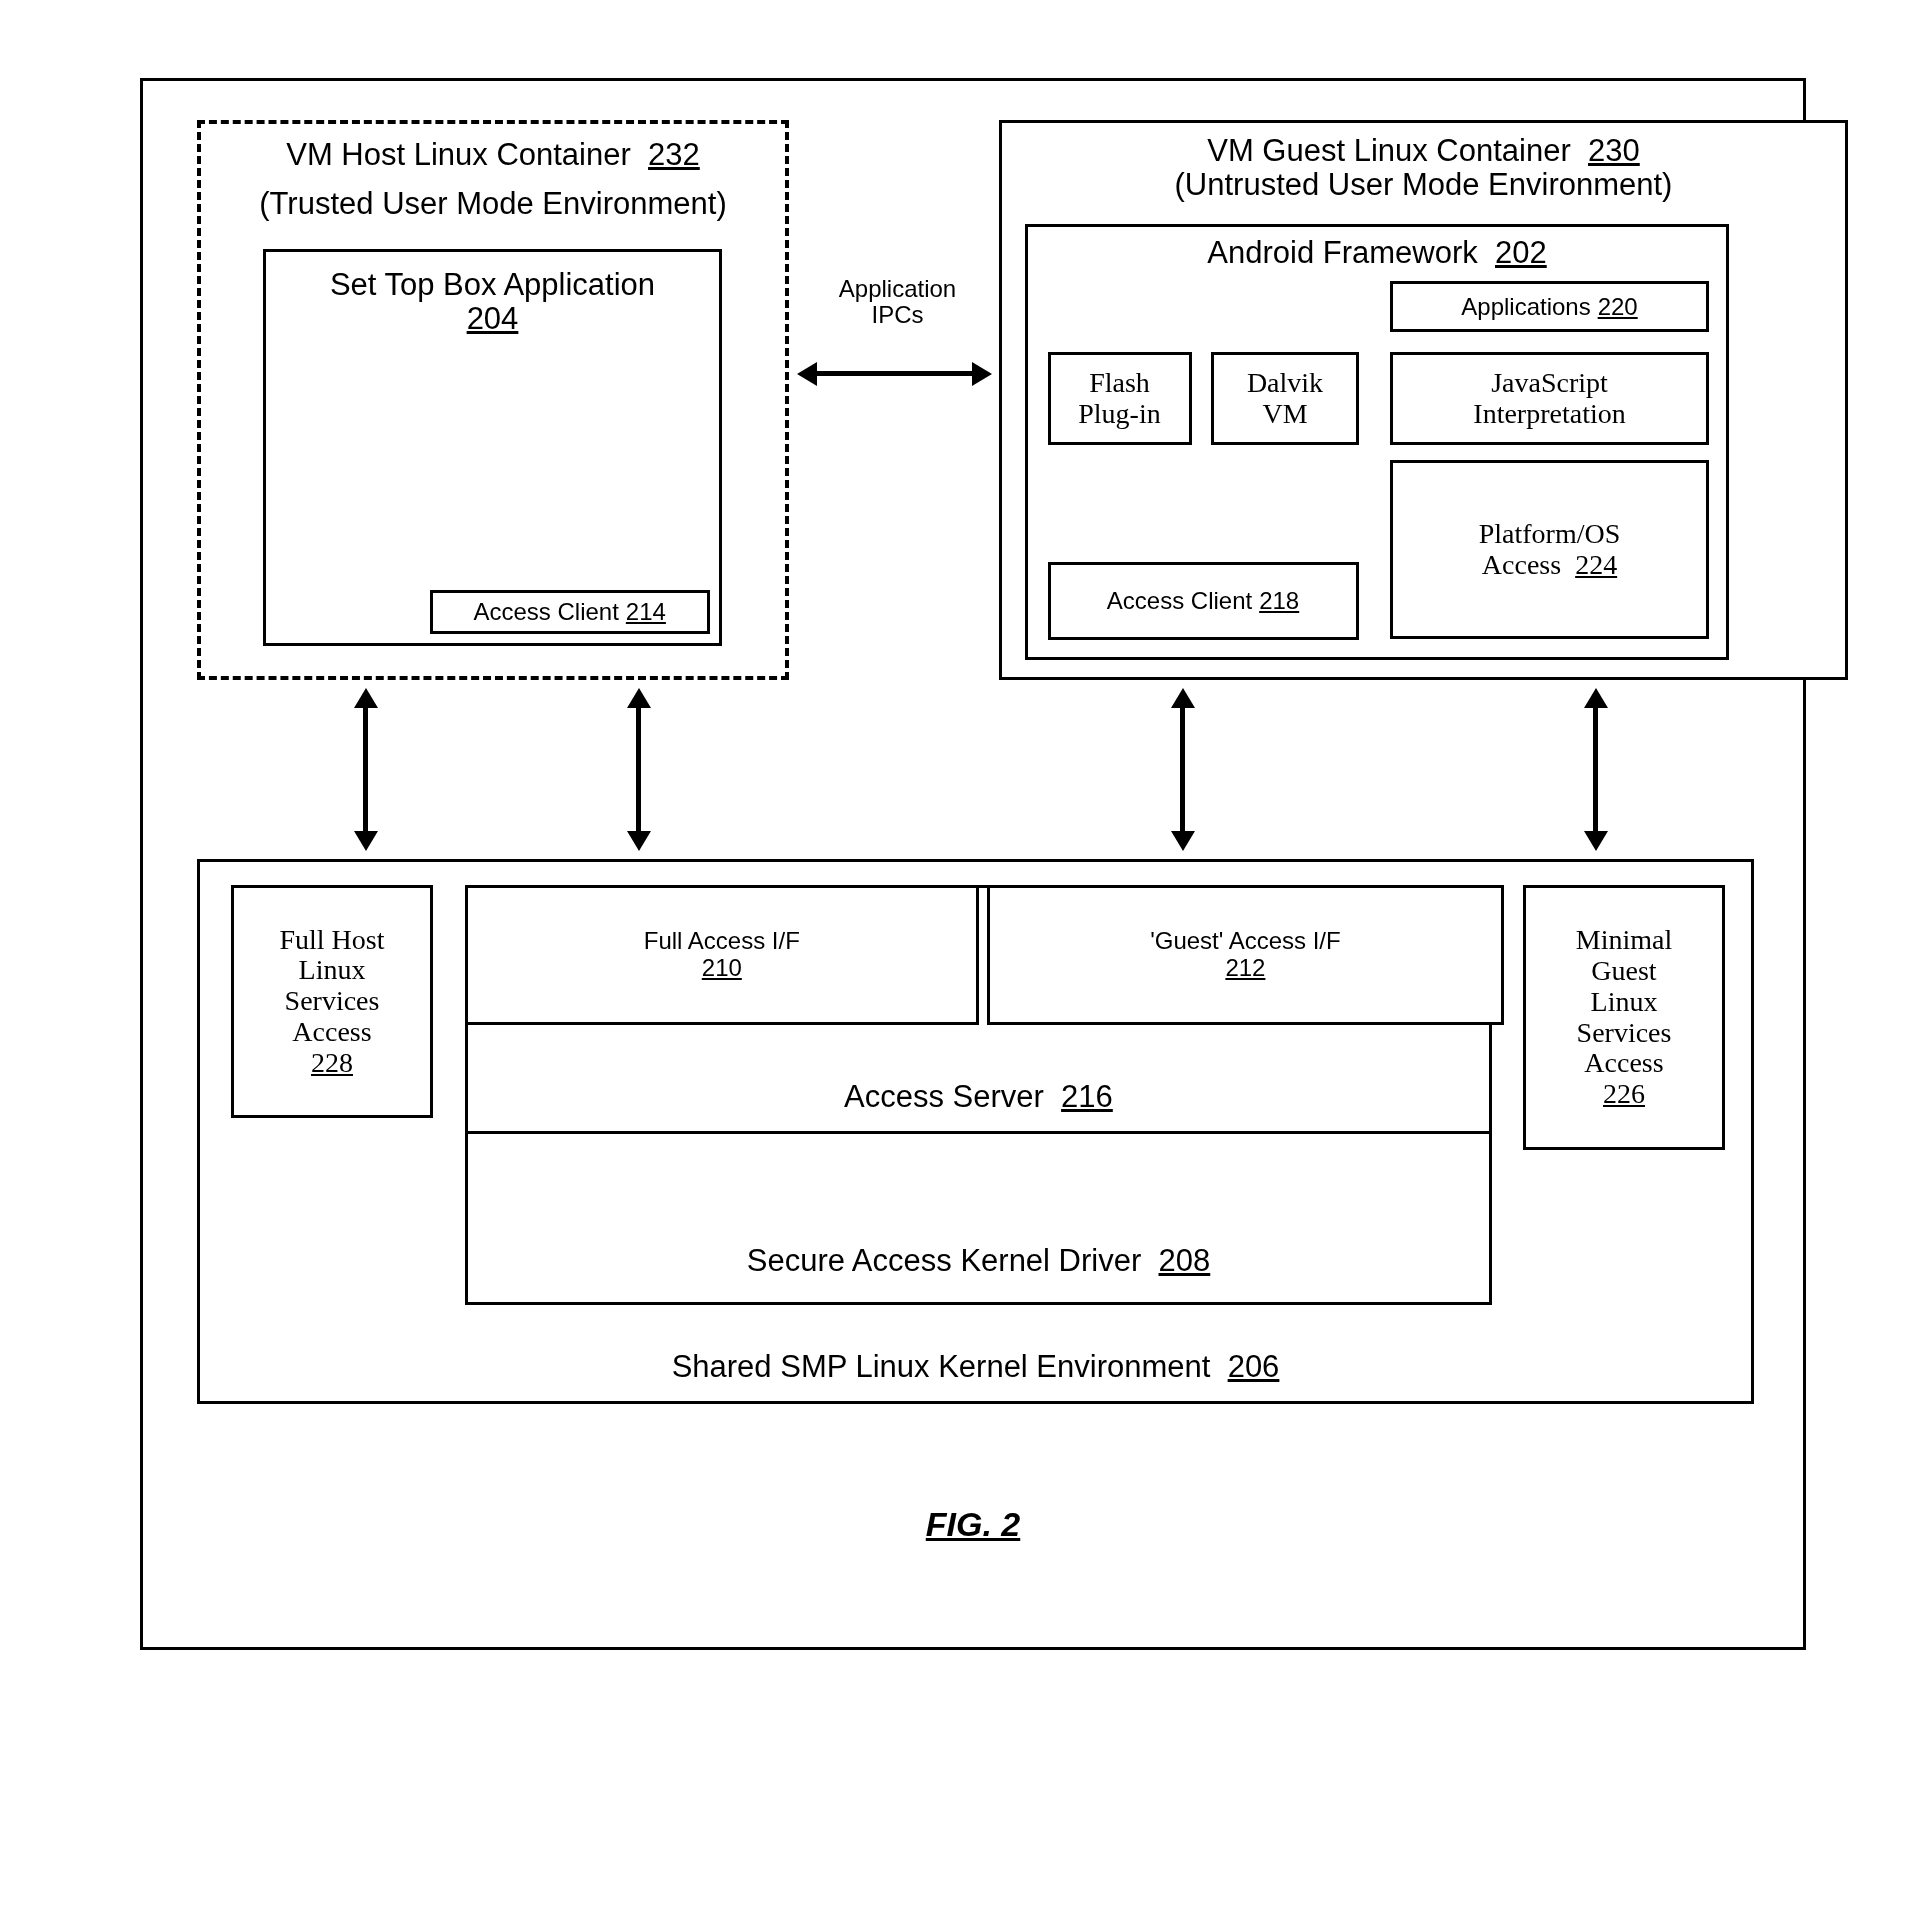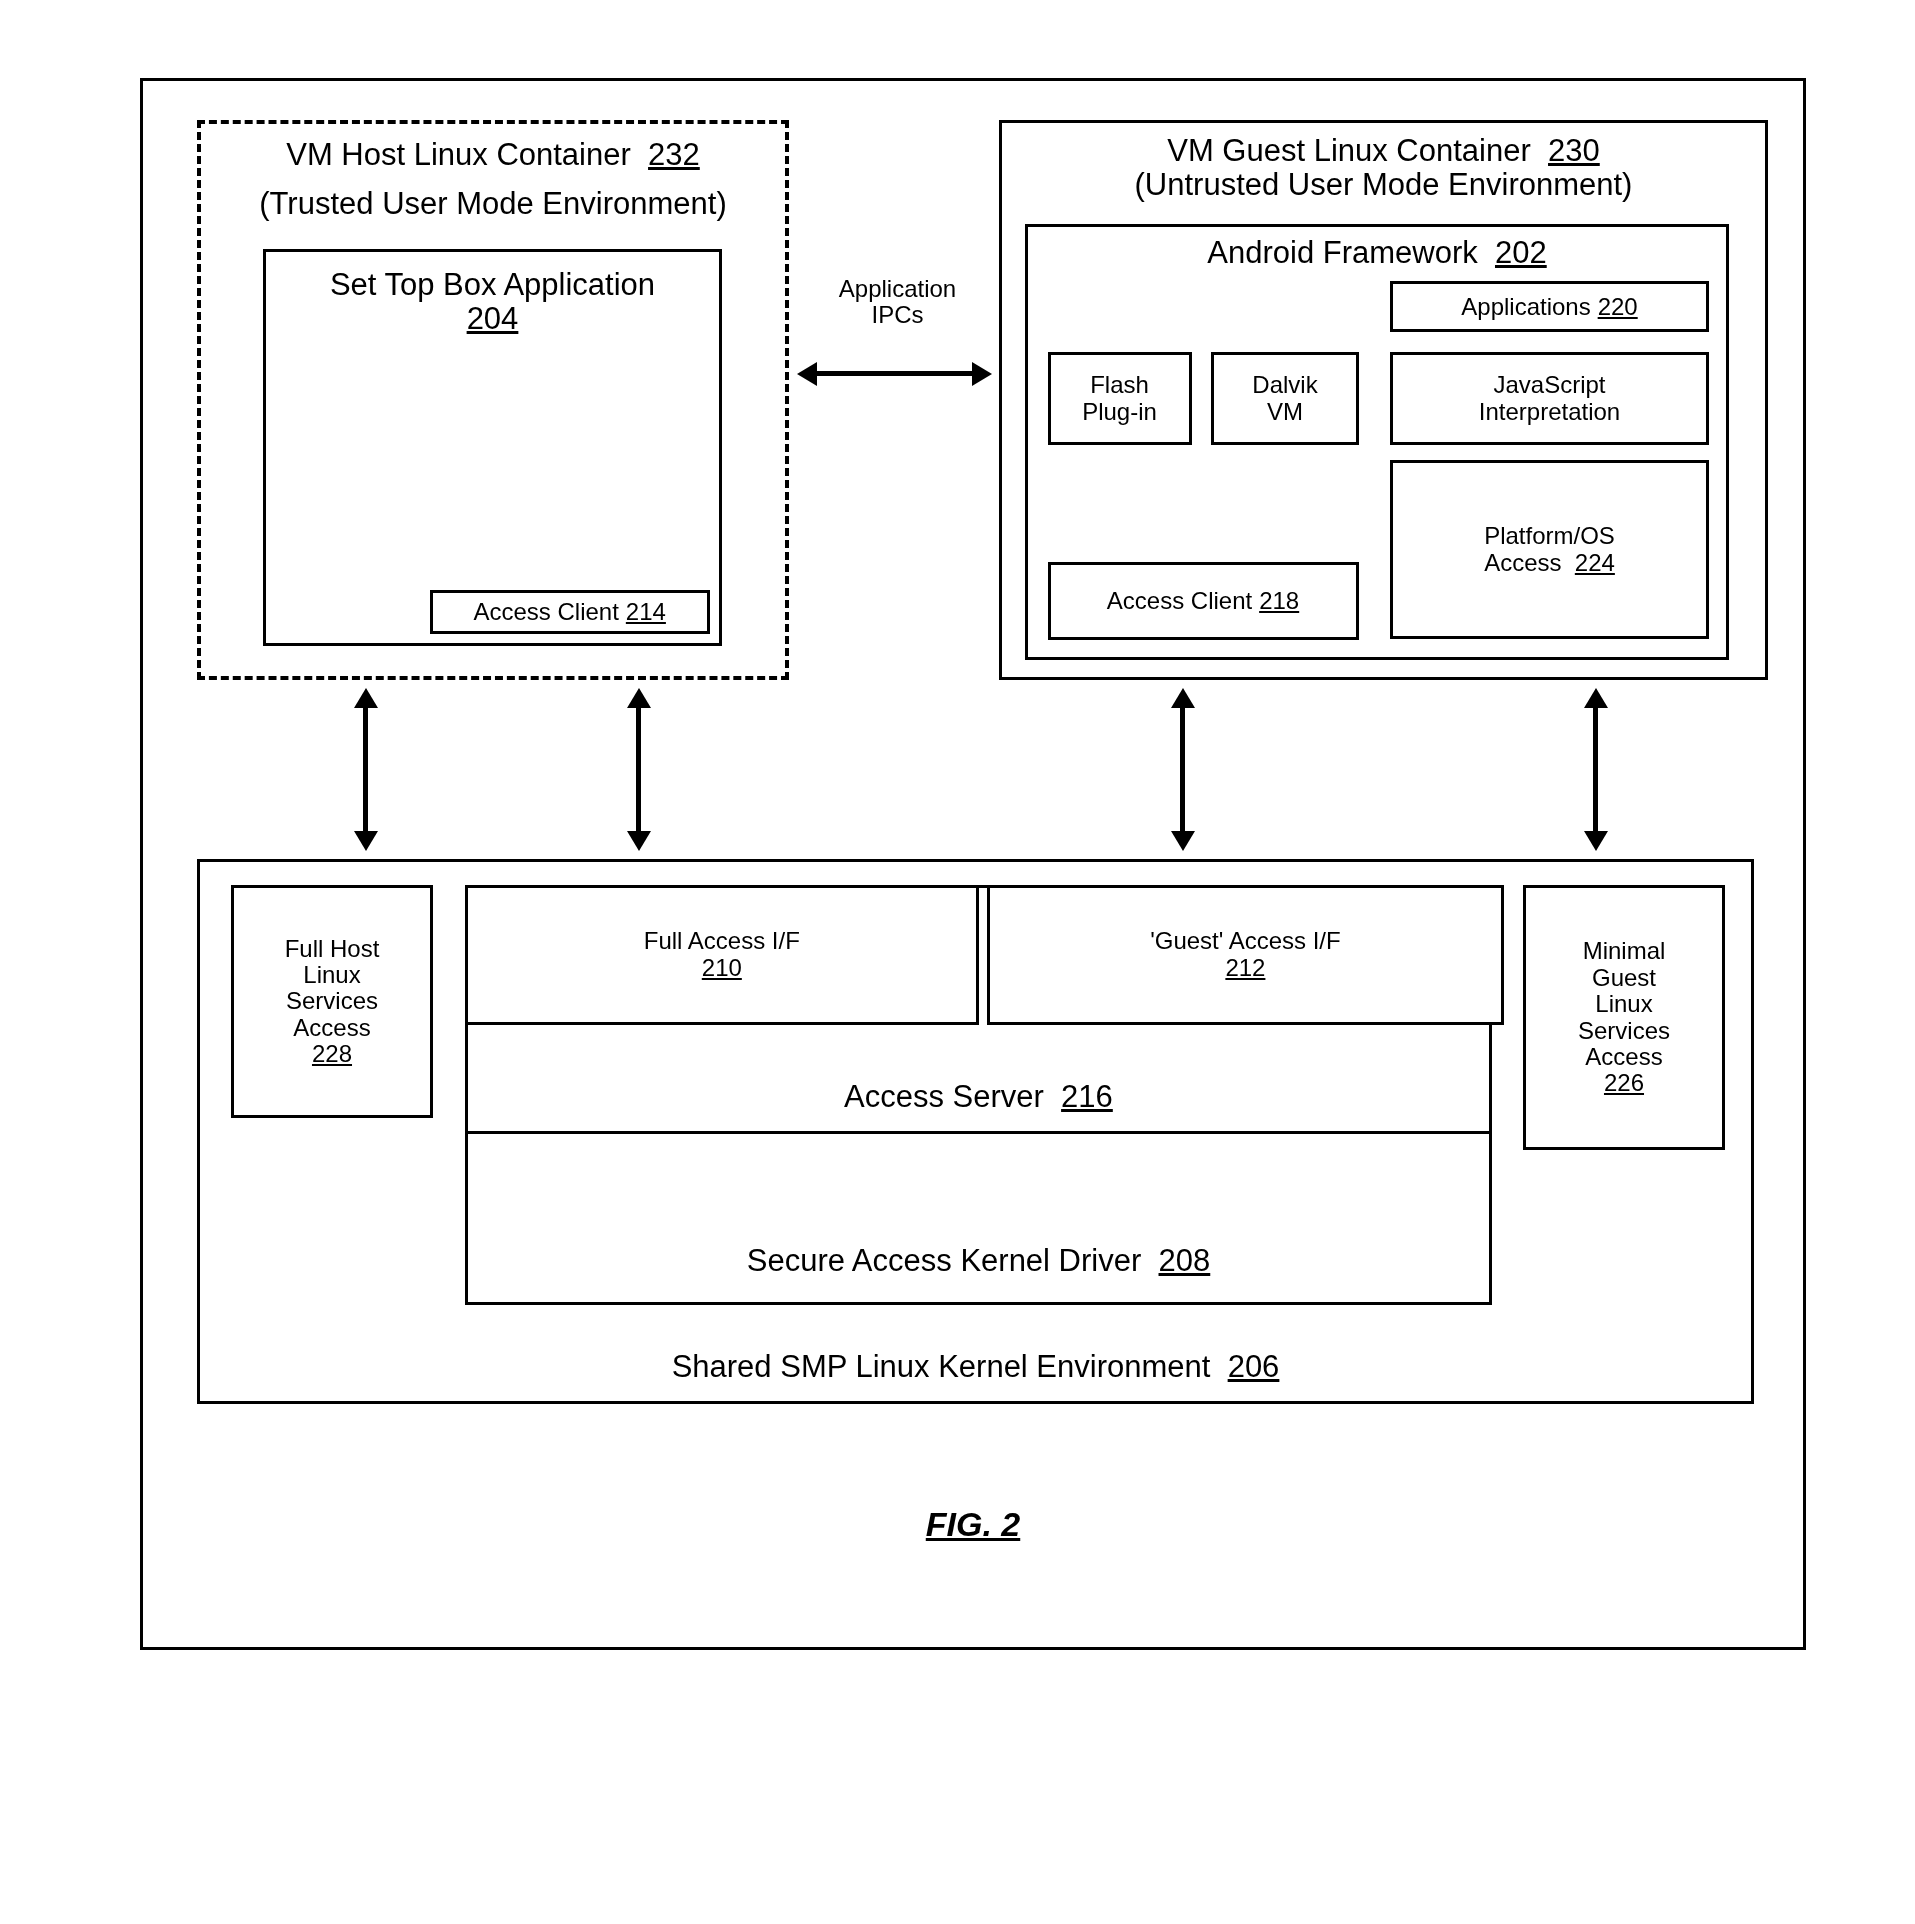--- a/index.html
+++ b/index.html
@@ -23,21 +23,21 @@
     border: 3.1px solid #000;
   }
   .box {
     position: absolute;
     border: 3.1px solid #000;
     background: #fff;
     text-align: center;
   }
   .dashed { border-style: dashed; border-width: 4.7px; }
   .u { text-decoration: underline; }
-  .txt36 { font-size: 24px; }
+  .txt36 { font-size: 28px; font-family: Liberation Serif, serif; }
   .txt38 { font-size: 24px; }
   .txt40 { font-size: 31px; }
   .txt44 { font-size: 34px; }
   .bold { font-weight: bold; }
 
   
   .stack { display:flex; flex-direction:column; align-items:center; justify-content:center; line-height:1.1; }
 
   
   .arrow {
@@ -90,21 +90,21 @@
           <div class="txt40">Set Top Box Application</div>
           <div class="txt40 u">204</div>
         </div>
 
         <div class="box" style="right:9.3px; bottom:9.3px; width:280px; height:44px; display:flex; align-items:center; justify-content:center;">
           <span class="txt38">Access Client</span>&nbsp;&nbsp;<span class="txt38 u">214</span>
         </div>
       </div>
     </div>
 
-    <div class="box" style="left:856px; top:39px; width:769px; height:560px;">
+    <div class="box" style="left:856px; top:39px; width:849px; height:560px;">
       <div class="stack" style="padding-top:11px;">
         <div class="txt40">
           <span>VM Guest Linux Container</span>&nbsp;&nbsp;<span class="u">230</span>
         </div>
         <div class="txt40">(Untrusted User Mode Environment)</div>
       </div>
 
       <div class="box" style="left:23px; top:101px; width:704px; height:436px;">
         <div style="padding-top:7.8px;" class="txt40">
           <span>Android Framework</span>&nbsp;&nbsp;<span class="u">202</span>

